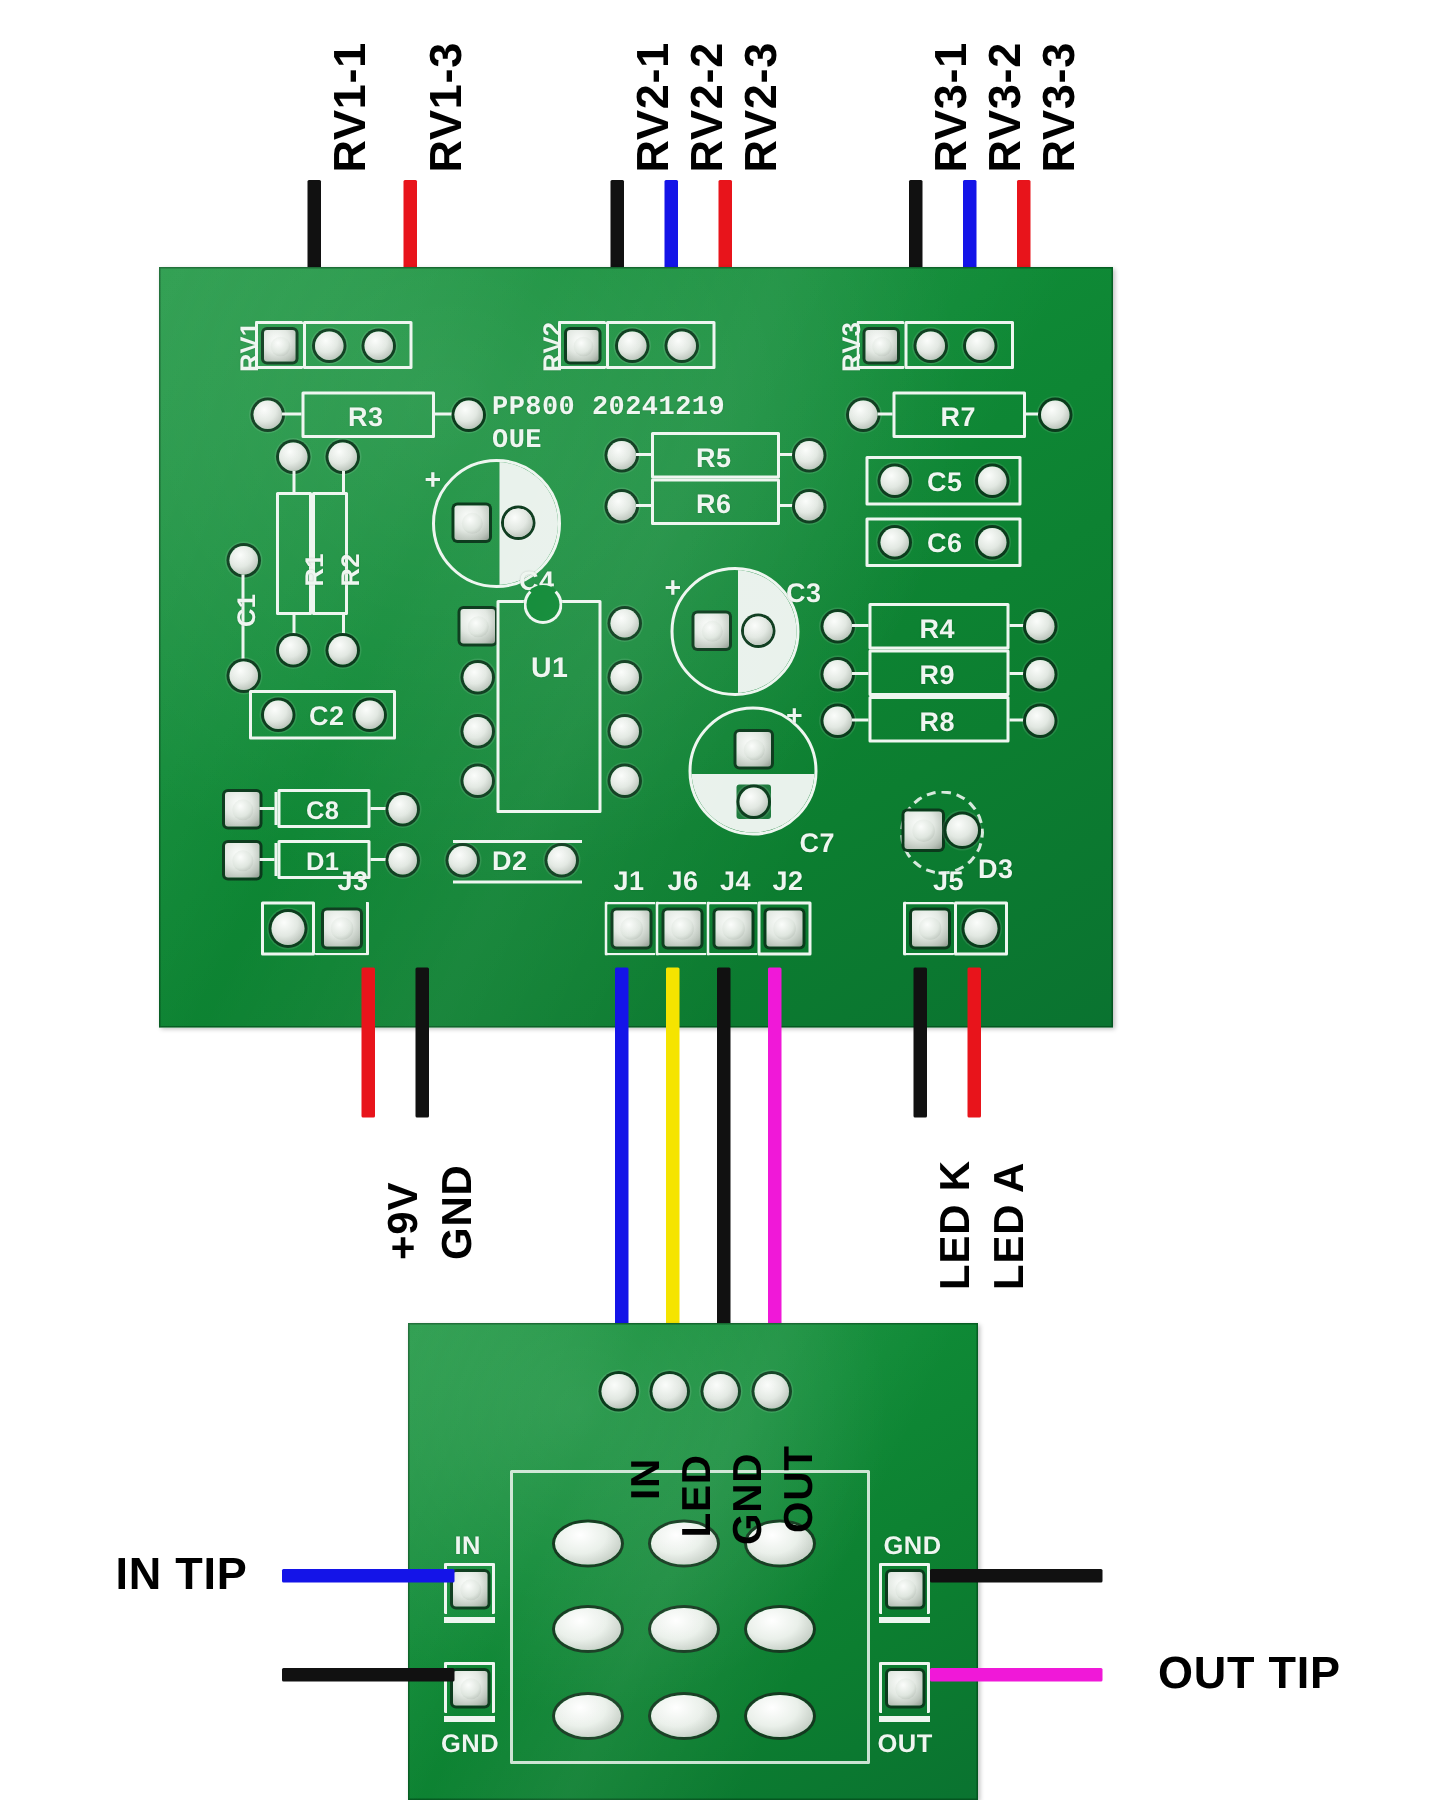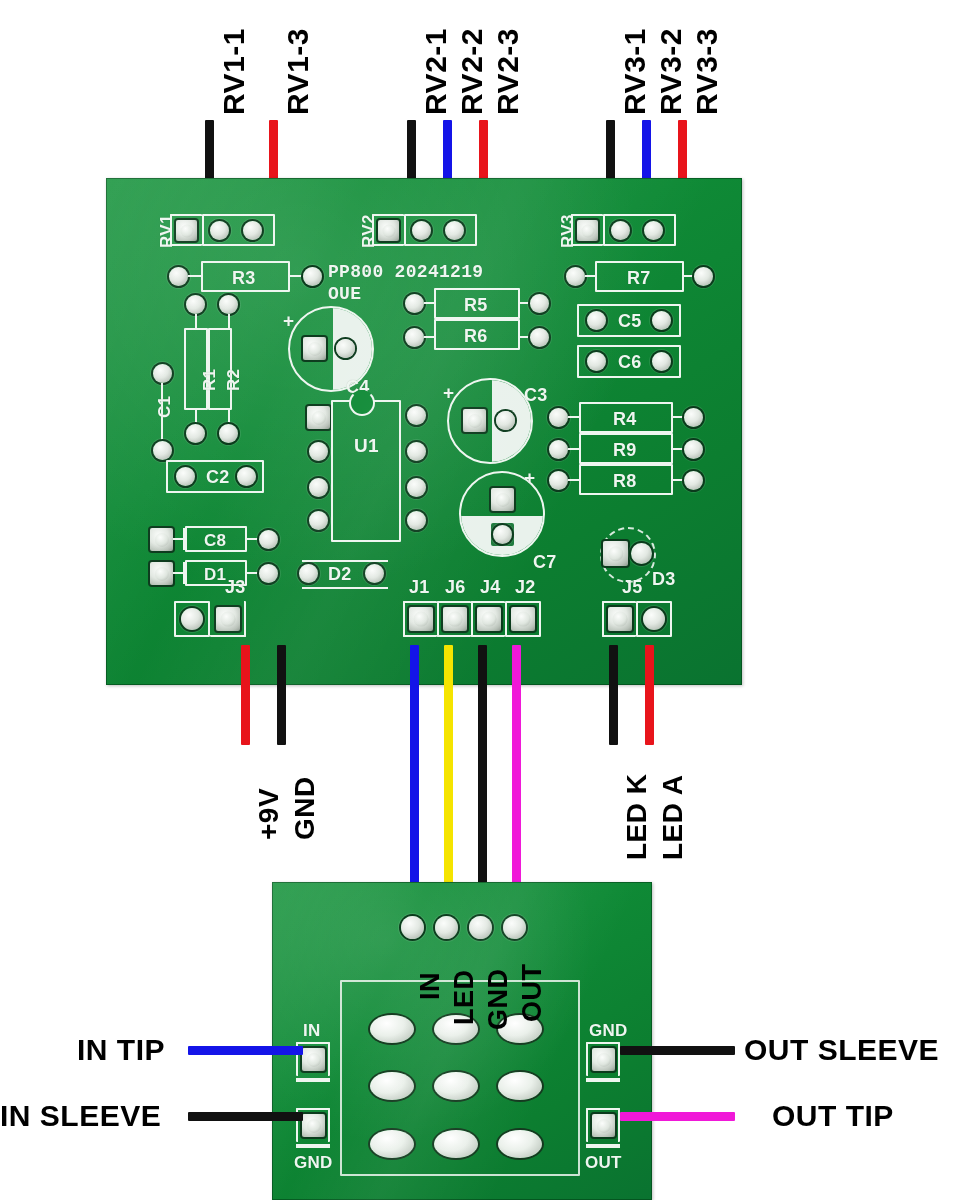--- a/index.html
+++ b/index.html
@@ -433,21 +433,19 @@
 
   <div class="lbl vert mid" style="left:417px;top:1000px;font-size:27px;">IN</div>
   <div class="lbl vert mid" style="left:451px;top:1025px;font-size:27px;">LED</div>
   <div class="lbl vert mid" style="left:485px;top:1030px;font-size:27px;">GND</div>
   <div class="lbl vert mid" style="left:519px;top:1022px;font-size:27px;">OUT</div>
 
   <div class="wire h" style="left:188px;top:1046px;width:115px;background:#1414e8;"></div>
   <div class="lbl big" style="left:77px;top:1035px;">IN TIP</div>
 
   <div class="wire h" style="left:188px;top:1112px;width:115px;background:#111111;"></div>
-  <div class="lbl big" style="left:0px;top:1101px;">IN SLEEVE</div>
 
   <div class="wire h" style="left:620px;top:1046px;width:115px;background:#111111;"></div>
-  <div class="lbl big" style="left:744px;top:1035px;">OUT SLEEVE</div>
 
   <div class="wire h" style="left:620px;top:1112px;width:115px;background:#f018d8;"></div>
   <div class="lbl big" style="left:772px;top:1101px;">OUT TIP</div>
 
 </div>
 
 </body></html>

